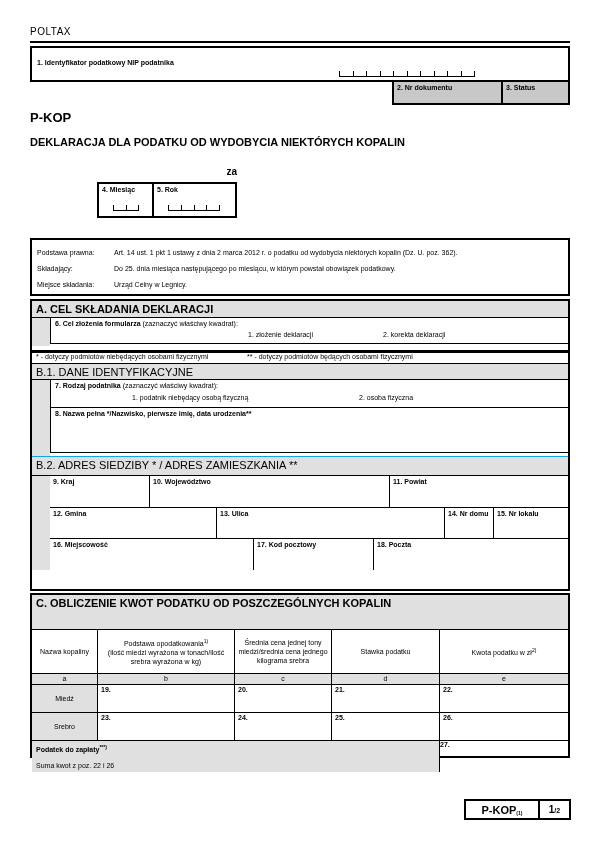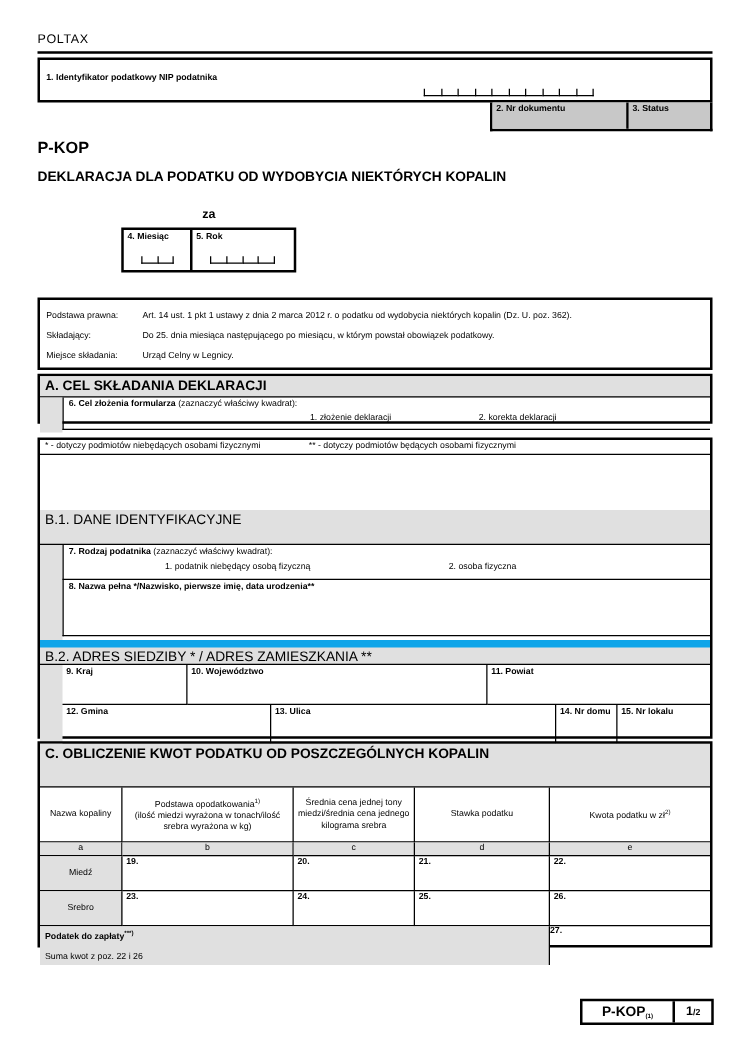--- a/index.html
+++ b/index.html
@@ -23,43 +23,43 @@
   .nip-comb { position:absolute; left:307px; bottom:3px; width:136px; }
 
   .meta-row { position:absolute; left:392px; top:82px; width:178px; height:23px; display:flex;
               border:2px solid #000; border-top:none; }
   .meta-cell { background:#c8c8c8; padding:2px 0 0 3px; }
   .meta-cell.doc { width:109px; border-right:2px solid #000; }
   .meta-cell.status { flex:1; }
 
   .form-code { position:absolute; left:30px; top:110px; font-size:13px; font-weight:bold; }
   .form-title { position:absolute; left:30px; top:136px; font-size:11px; font-weight:bold; }
-  .za { position:absolute; left:97px; top:166px; width:140px; text-align:center; font-size:10px; font-weight:bold; }
+  .za { position:absolute; left:97px; top:166px; width:140px; text-align:right; font-size:10px; font-weight:bold; }
 
   .period-box { position:absolute; left:97px; top:182px; width:140px; height:36px; border:2px solid #000; display:flex; }
   .period-cell { position:relative; padding:2px 0 0 3px; }
   .period-cell.month { width:55px; border-right:2px solid #000; }
   .period-cell.year { flex:1; }
   .month-comb { position:absolute; left:14px; bottom:5px; width:26px; }
   .year-comb { position:absolute; left:14px; bottom:5px; width:52px; }
 
   .legal-box { position:absolute; left:30px; top:238px; width:540px; height:58px; border:2px solid #000; padding-top:5px; }
   .legal-row { display:flex; font-size:7px; line-height:16px; }
   .legal-label { width:82px; padding-left:5px; flex:none; }
   .legal-value { flex:1; }
 
   .section { position:absolute; left:30px; width:540px; border:2px solid #000; }
-  .sec-a { top:299px; height:40px; }
+  .sec-a { top:299px; height:54px; }
   .sec-b { top:350px; height:241px; }
   .sec-c { top:593px; height:165px; }
 
   .hdr { font-size:11px; font-weight:bold; background:#e0e0e0; padding:2px 0 0 4px;
          border-bottom:1px solid #000; line-height:13px; }
   .hdr.reg { font-weight:normal; }
-  .h17 { height:17px; } .h18 { height:28px;margin-top:44px; } .h19 { height:35px; } .h20 { height:20px; }
+  .h17 { height:17px; } .h18 { height:16px; } .h19 { height:35px; } .h20 { height:20px; }
 
   .sec-content { position:relative; }
   .strip { position:absolute; left:0; top:0; bottom:0; width:18px; background:#e0e0e0; }
 
   .field-box { position:absolute; left:18px; right:0; border:1px solid #000; border-top:none; border-right:none; padding:2px 0 0 4px; }
   .inline-lbl b { font-size:7px; }
   .inline-lbl .reg { font-size:7px; font-weight:normal; }
   .opt { position:absolute; font-size:7px; }
 
   .box6 { top:0; height:26px; }
@@ -69,21 +69,21 @@
   .fn-row { position:relative; height:12px; border-bottom:1px solid #000; font-size:7px; }
   .fn-left { position:absolute; left:4px; top:1px; }
   .fn-right { position:absolute; left:215px; top:1px; }
 
   .b1-content { height:76px; }
   .box7 { top:0; height:28px; }
   .opt-b1 { left:81px; top:14px; }
   .opt-b2 { left:308px; top:14px; }
   .box8 { top:28px; height:45px; }
 
-  .b2-hdr { border-top:6px solid #0ea5e9; }
+  .b2-hdr { border-top:1px solid #0ea5e9; }
   .b2-grid { position:relative; height:94px; }
   .grid-row { position:absolute; left:18px; right:0; display:flex; }
   .grid-row.r1 { top:0; height:32px; }
   .grid-row.r2 { top:32px; height:31px; }
   .grid-row.r3 { top:63px; height:31px; }
   .grid-cell { border-right:1px solid #000; border-bottom:1px solid #000; padding:2px 0 0 3px; }
   .grid-row .grid-cell:last-child { border-right:none; }
   .grid-row.r3 .grid-cell { border-bottom:none; }
   .c-kraj{width:100px;} .c-woj{width:240px;} .c-pow{flex:1;}
   .c-gmina{width:167px;} .c-ulica{width:228px;} .c-nrd{width:49px;} .c-nrl{flex:1;}

